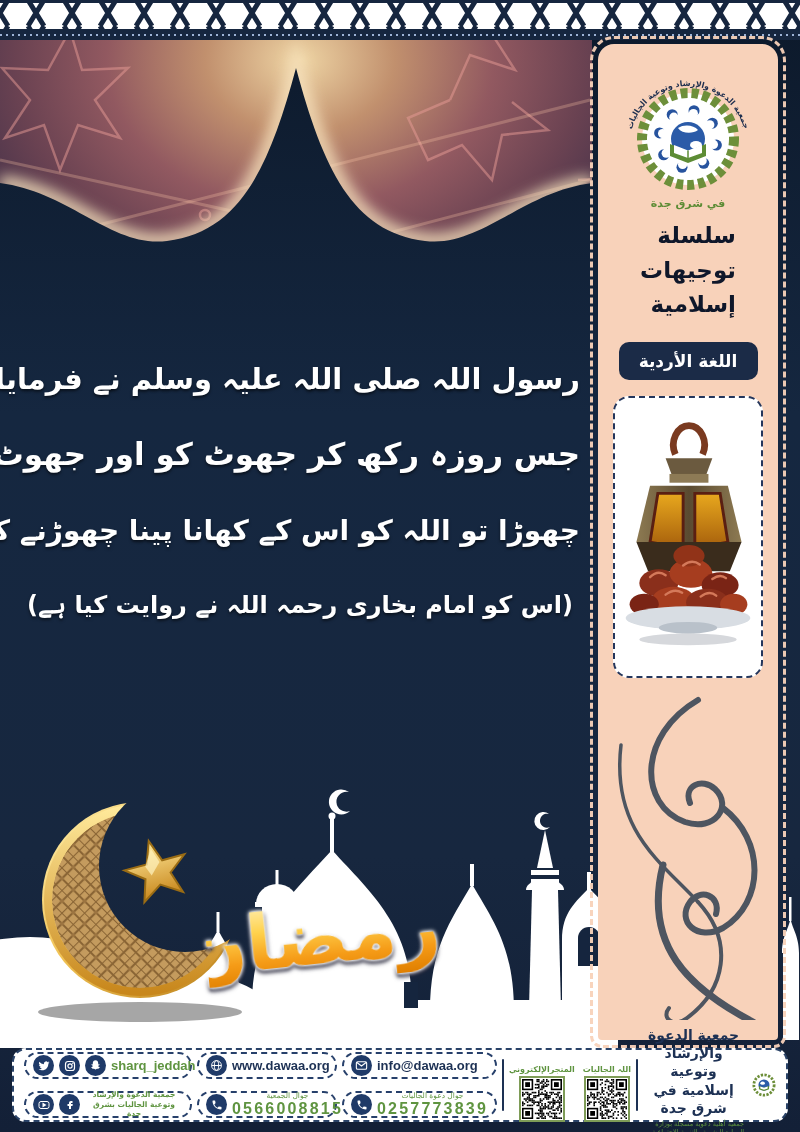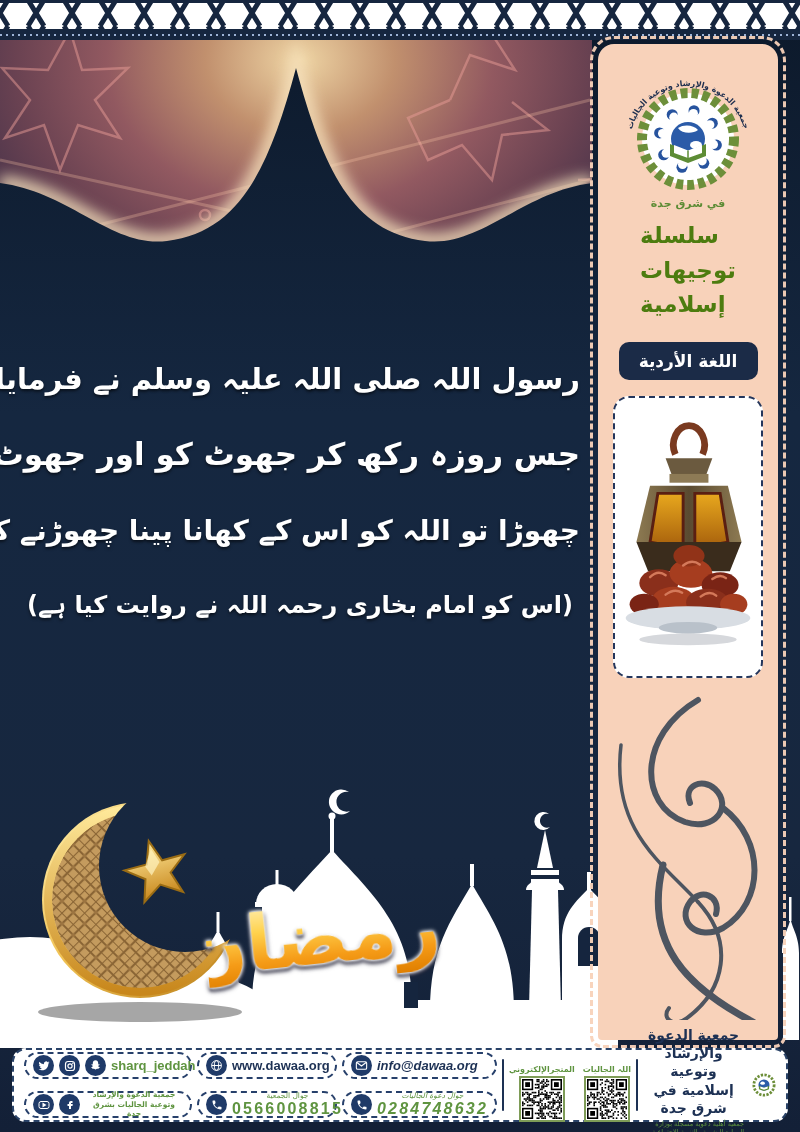--- a/index.html
+++ b/index.html
@@ -29,21 +29,21 @@
   .ramadan{position:absolute;left:205px;top:892px;width:235px;text-align:center;
     font-size:76px;font-weight:bold;transform:rotate(-6deg);direction:rtl;
     background:linear-gradient(180deg,#fff3c4 0%,#ffd24d 38%,#f59b17 72%,#e07f00 100%);
     -webkit-background-clip:text;background-clip:text;color:transparent;
     filter:drop-shadow(0 0 2px #ffffff) drop-shadow(0 0 1px #ffffff) drop-shadow(0 3px 1px rgba(35,35,55,.85));}
   
   .sidebar{position:absolute;left:598px;top:44px;width:180px;height:996px;
     background:#f8d2ba;border-radius:16px 16px 4px 4px;
     outline:3px dashed rgba(248,210,186,.95);outline-offset:5px;
     display:flex;flex-direction:column;align-items:center;overflow:hidden;}
-  .series{margin-top:4px;color:#4d7c0f;font-weight:bold;font-size:23px;line-height:1.5;text-align:left;direction:rtl;}
+  .series{margin-top:4px;color:#0f172a;font-weight:bold;font-size:23px;line-height:1.5;text-align:right;direction:rtl;}
   .lang-badge{margin-top:20px;width:139px;box-sizing:border-box;background:#1b2b47;color:#fff;
     font-weight:bold;font-size:17px;text-align:center;padding:9px 6px;border-radius:10px;direction:rtl;}
   .photo-card{margin-top:16px;width:150px;height:282px;background:#ffffff;border:2px dashed #24365c;
     border-radius:16px;box-sizing:border-box;display:flex;align-items:flex-end;justify-content:center;overflow:hidden;}
   .swirl{margin-top:12px;}
   
   .footerbar{position:absolute;left:12px;top:1048px;width:776px;height:74px;background:#ffffff;
     border:2px dashed #2a4368;border-radius:14px;box-sizing:border-box;
     display:flex;align-items:center;gap:5px;padding:4px 10px;font-family:"Liberation Sans",sans-serif;}
   .fgroup{display:flex;flex-direction:column;gap:12px;}
@@ -351,39 +351,39 @@
               <path d="M6.6 10.8c1.4 2.8 3.8 5.1 6.6 6.6l2.2-2.2c.3-.3.7-.4 1-.2 1.1.4 2.3.6 3.6.6.6 0 1 .4 1 1V20c0 .6-.4 1-1 1C10.8 21 3 13.2 3 3.9c0-.6.4-1 1-1h3.5c.6 0 1 .4 1 1 0 1.2.2 2.4.6 3.6.1.3 0 .7-.2 1l-2.3 2.3z"></path>
             </svg>
         </span>
         <span class="phoneblock">
           <span class="phlabel">جوال الجمعية</span>
           <span class="phnum">0566008815</span>
         </span>
       </div>
     </div>
 
-    <div class="fgroup" style="width:155px;font-style:italic;">
+    <div class="fgroup" style="width:155px;">
       <div class="pill">
         <span class="icirc">
           <svg width="13" height="13" viewBox="0 0 24 24" fill="none" stroke="#fff" stroke-width="2">
               <rect x="2.5" y="5" width="19" height="14" rx="2.5"></rect>
               <path d="M3.5 6.5 12 13l8.5-6.5"></path>
             </svg>
         </span>
         <span class="weblink">info@dawaa.org</span>
       </div>
       <div class="pill">
         <span class="icirc">
           <svg width="12" height="12" viewBox="0 0 24 24" fill="#fff">
               <path d="M6.6 10.8c1.4 2.8 3.8 5.1 6.6 6.6l2.2-2.2c.3-.3.7-.4 1-.2 1.1.4 2.3.6 3.6.6.6 0 1 .4 1 1V20c0 .6-.4 1-1 1C10.8 21 3 13.2 3 3.9c0-.6.4-1 1-1h3.5c.6 0 1 .4 1 1 0 1.2.2 2.4.6 3.6.1.3 0 .7-.2 1l-2.3 2.3z"></path>
             </svg>
         </span>
         <span class="phoneblock">
           <span class="phlabel">جوال دعوة الجاليات</span>
-          <span class="phnum">0284748632</span>
+          <span class="phnum">0257773839</span>
         </span>
       </div>
     </div>
 
     <div class="vdiv"></div>
 
     <div class="qrwrap">
       <div class="qrblock">
         <span class="qrlabel">المتجرالإلكتروني</span>
         <svg class="qr qrgen" viewBox="0 0 25 25">

